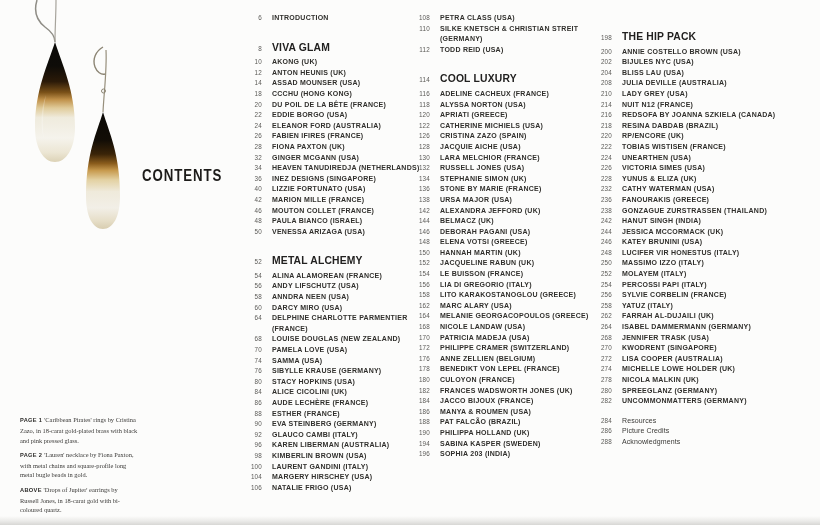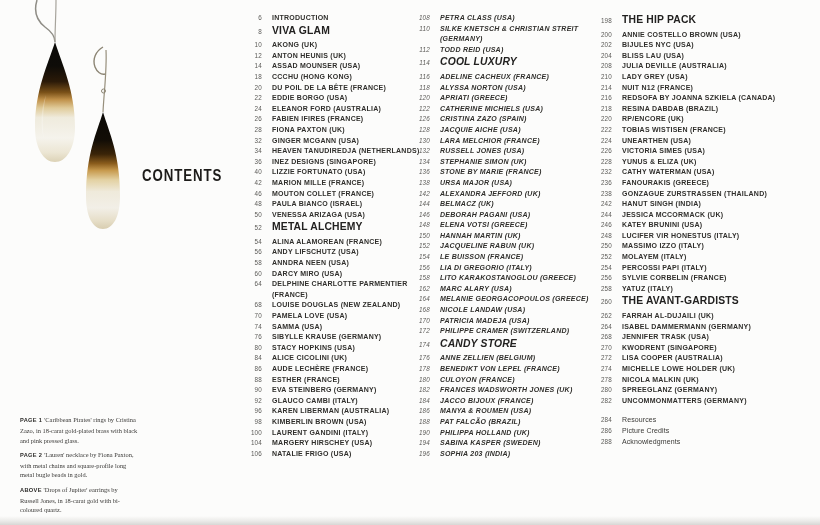--- a/index.html
+++ b/index.html
@@ -22,34 +22,34 @@
     font-size:6.4px;color:#3b3a38;
   }
   #captions p{margin:0 0 4.5px;line-height:9.8px;}
   #captions .lead{
     font-family:"Liberation Sans",sans-serif;font-weight:700;
     font-size:5.7px;letter-spacing:0.3px;color:#2d2c2a;
   }
   
   .toc-col{position:absolute;top:13px;}
   #col-1{left:244px;width:186px;}
-  #col-2{left:412px;width:183px;font-style:italic;}
+  #col-2{left:412px;width:183px;}
   #col-3{left:594px;width:206px;}
   .row{display:flex;align-items:baseline;}
   .row .num{
     flex:none;width:18px;text-align:right;
     font-size:6.3px;font-weight:400;color:#5b5a57;letter-spacing:0.2px;
     line-height:10.6px;
   }
   .row .label{
     margin-left:10px;
     font-size:7px;font-weight:700;color:#302f2c;letter-spacing:0.25px;
     line-height:10.6px;
   }
-  .row.section{margin-top:0;margin-bottom:3px;}
+  .row.section{margin-top:17px;margin-bottom:3px;}
   .row.section .label{
     font-size:11.5px;letter-spacing:0.2px;line-height:13px;color:#222120;
     transform:scaleX(0.9);transform-origin:left bottom;white-space:nowrap;
   }
   .row.end .label{font-weight:400;color:#3a3936;letter-spacing:0.1px;}
   .row.gap{margin-top:9px;}
   
   #page-edge{
     position:absolute;left:0;bottom:0;width:820px;height:9px;
     background:linear-gradient(to bottom, rgba(130,128,122,0) 0%, rgba(130,128,122,0.14) 55%, rgba(110,108,102,0.26) 100%);
@@ -381,24 +381,20 @@
       <span class="label">NICOLE LANDAW (USA)</span>
     </div>
     <div class="row entry">
       <span class="num">170</span>
       <span class="label">PATRICIA MADEJA (USA)</span>
     </div>
     <div class="row entry">
       <span class="num">172</span>
       <span class="label">PHILIPPE CRAMER (SWITZERLAND)</span>
     </div>
-    <div class="row section">
-      <span class="num">174</span>
-      <span class="label">CANDY STORE</span>
-    </div>
     <div class="row entry">
       <span class="num">176</span>
       <span class="label">ANNE ZELLIEN (BELGIUM)</span>
     </div>
     <div class="row entry">
       <span class="num">178</span>
       <span class="label">BENEDIKT VON LEPEL (FRANCE)</span>
     </div>
     <div class="row entry">
       <span class="num">180</span>
@@ -531,24 +527,20 @@
       <span class="label">PERCOSSI PAPI (ITALY)</span>
     </div>
     <div class="row entry">
       <span class="num">256</span>
       <span class="label">SYLVIE CORBELIN (FRANCE)</span>
     </div>
     <div class="row entry">
       <span class="num">258</span>
       <span class="label">YATUZ (ITALY)</span>
     </div>
-    <div class="row section">
-      <span class="num">260</span>
-      <span class="label">THE AVANT-GARDISTS</span>
-    </div>
     <div class="row entry">
       <span class="num">262</span>
       <span class="label">FARRAH AL-DUJAILI (UK)</span>
     </div>
     <div class="row entry">
       <span class="num">264</span>
       <span class="label">ISABEL DAMMERMANN (GERMANY)</span>
     </div>
     <div class="row entry">
       <span class="num">268</span>

